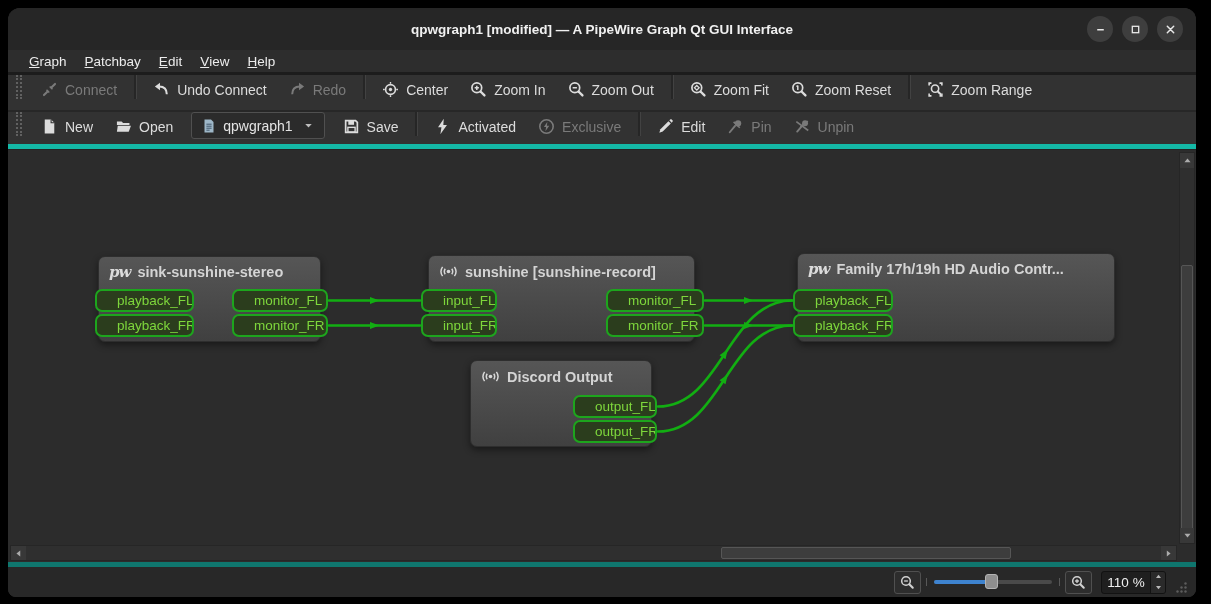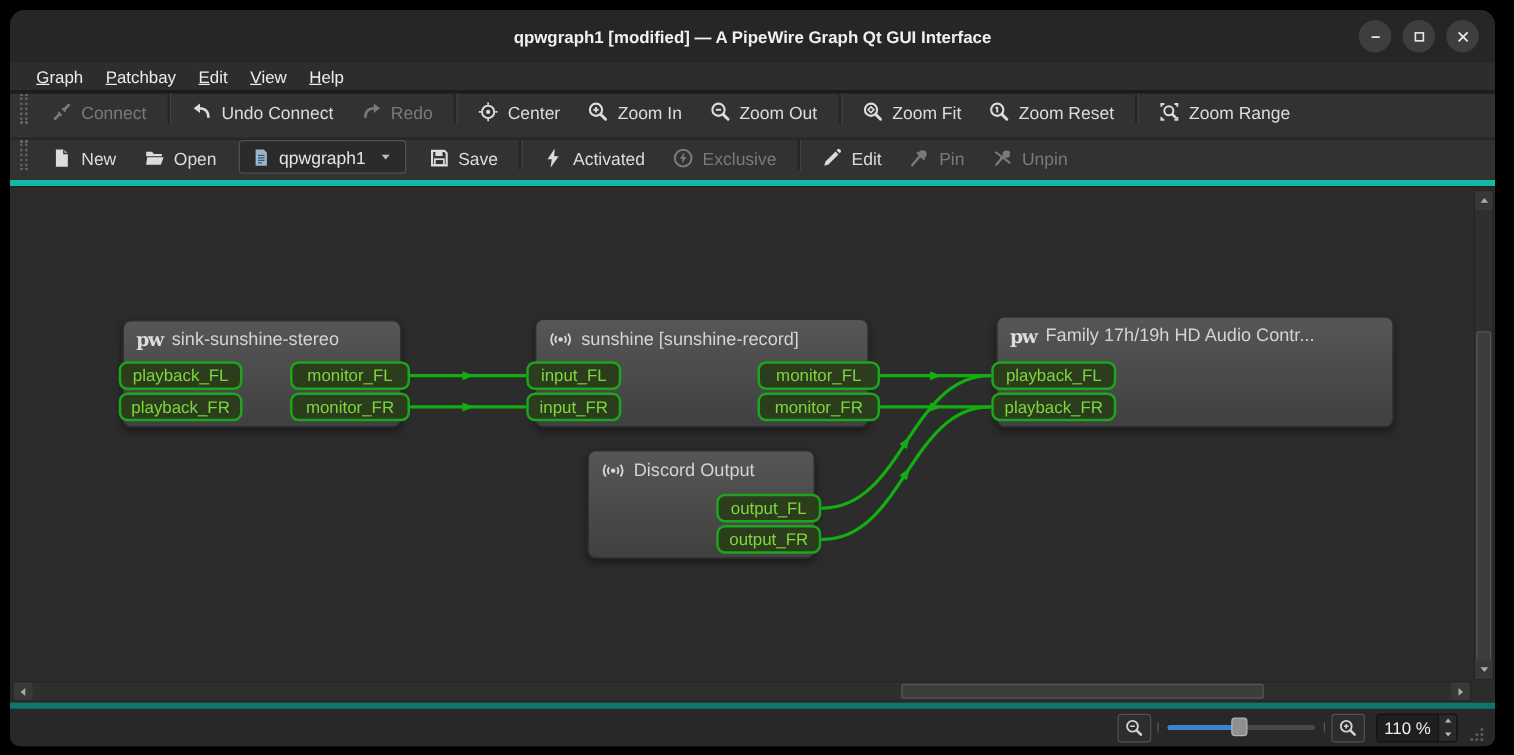--- a/index.html
+++ b/index.html
@@ -40,27 +40,27 @@
   .combo .chev{width:13px;height:13px;color:#bdbdbd;margin-left:3px}
   
   .canvas{flex:1;position:relative;background:#2c2c2c;border-top:1px solid #232323;overflow:hidden}
   #nodes-layer,#ports-layer{position:absolute;inset:0}
   #nodes-layer{z-index:1}
   #links-svg{position:absolute;left:0;top:0;z-index:2}
   #ports-layer{z-index:3;pointer-events:none}
   .gnode{position:absolute;background:linear-gradient(180deg,#565656,#404040);border:1px solid #2e2e2e;
          border-radius:7px;box-shadow:0 3px 7px rgba(0,0,0,.45)}
   .ghead{display:flex;align-items:center;gap:7px;padding:7px 10px 0 10px}
-  .pwicon{font-family:"DejaVu Serif",serif;font-weight:bold;font-size:15px;
+  .pwicon{font-family:"DejaVu Serif",serif;font-style:italic;font-weight:bold;font-size:15px;
           color:#dcdcdc;letter-spacing:-1px;line-height:1}
   .streamicon{width:19px;height:17px;color:#d8d8d8;flex:none}
-  .gtitle{font-weight:normal;font-size:14.5px;color:#d4d4d4;white-space:nowrap;overflow:hidden}
+  .gtitle{font-weight:bold;font-size:14.5px;color:#d4d4d4;white-space:nowrap;overflow:hidden}
   .gport{position:absolute;height:23px;background:var(--portfill);border:2px solid var(--portborder);
          border-radius:7px;color:var(--porttext);font-size:13.5px;line-height:19px;text-align:center;
-         padding:0 8px;white-space:nowrap;overflow:hidden;pointer-events:auto}
+         padding:0 20px;white-space:nowrap;overflow:hidden;pointer-events:auto}
   .glink{stroke:var(--link);stroke-width:2.6;fill:none;stroke-linecap:round}
   .garrow{fill:var(--link)}
   
   .vscroll{position:absolute;top:2px;right:1px;width:16px;bottom:18px;background:#2f2f2f;
            border:1px solid #262626;z-index:4}
   .hscroll{position:absolute;left:2px;right:19px;bottom:1px;height:16px;background:#2f2f2f;
            border:1px solid #262626;z-index:4}
   .sbtn{position:absolute;background:#383838;color:#ababab;display:flex;align-items:center;justify-content:center}
   .sbtn svg{width:11px;height:11px}
   .vscroll .sbtn{left:0;right:0;height:15px}

